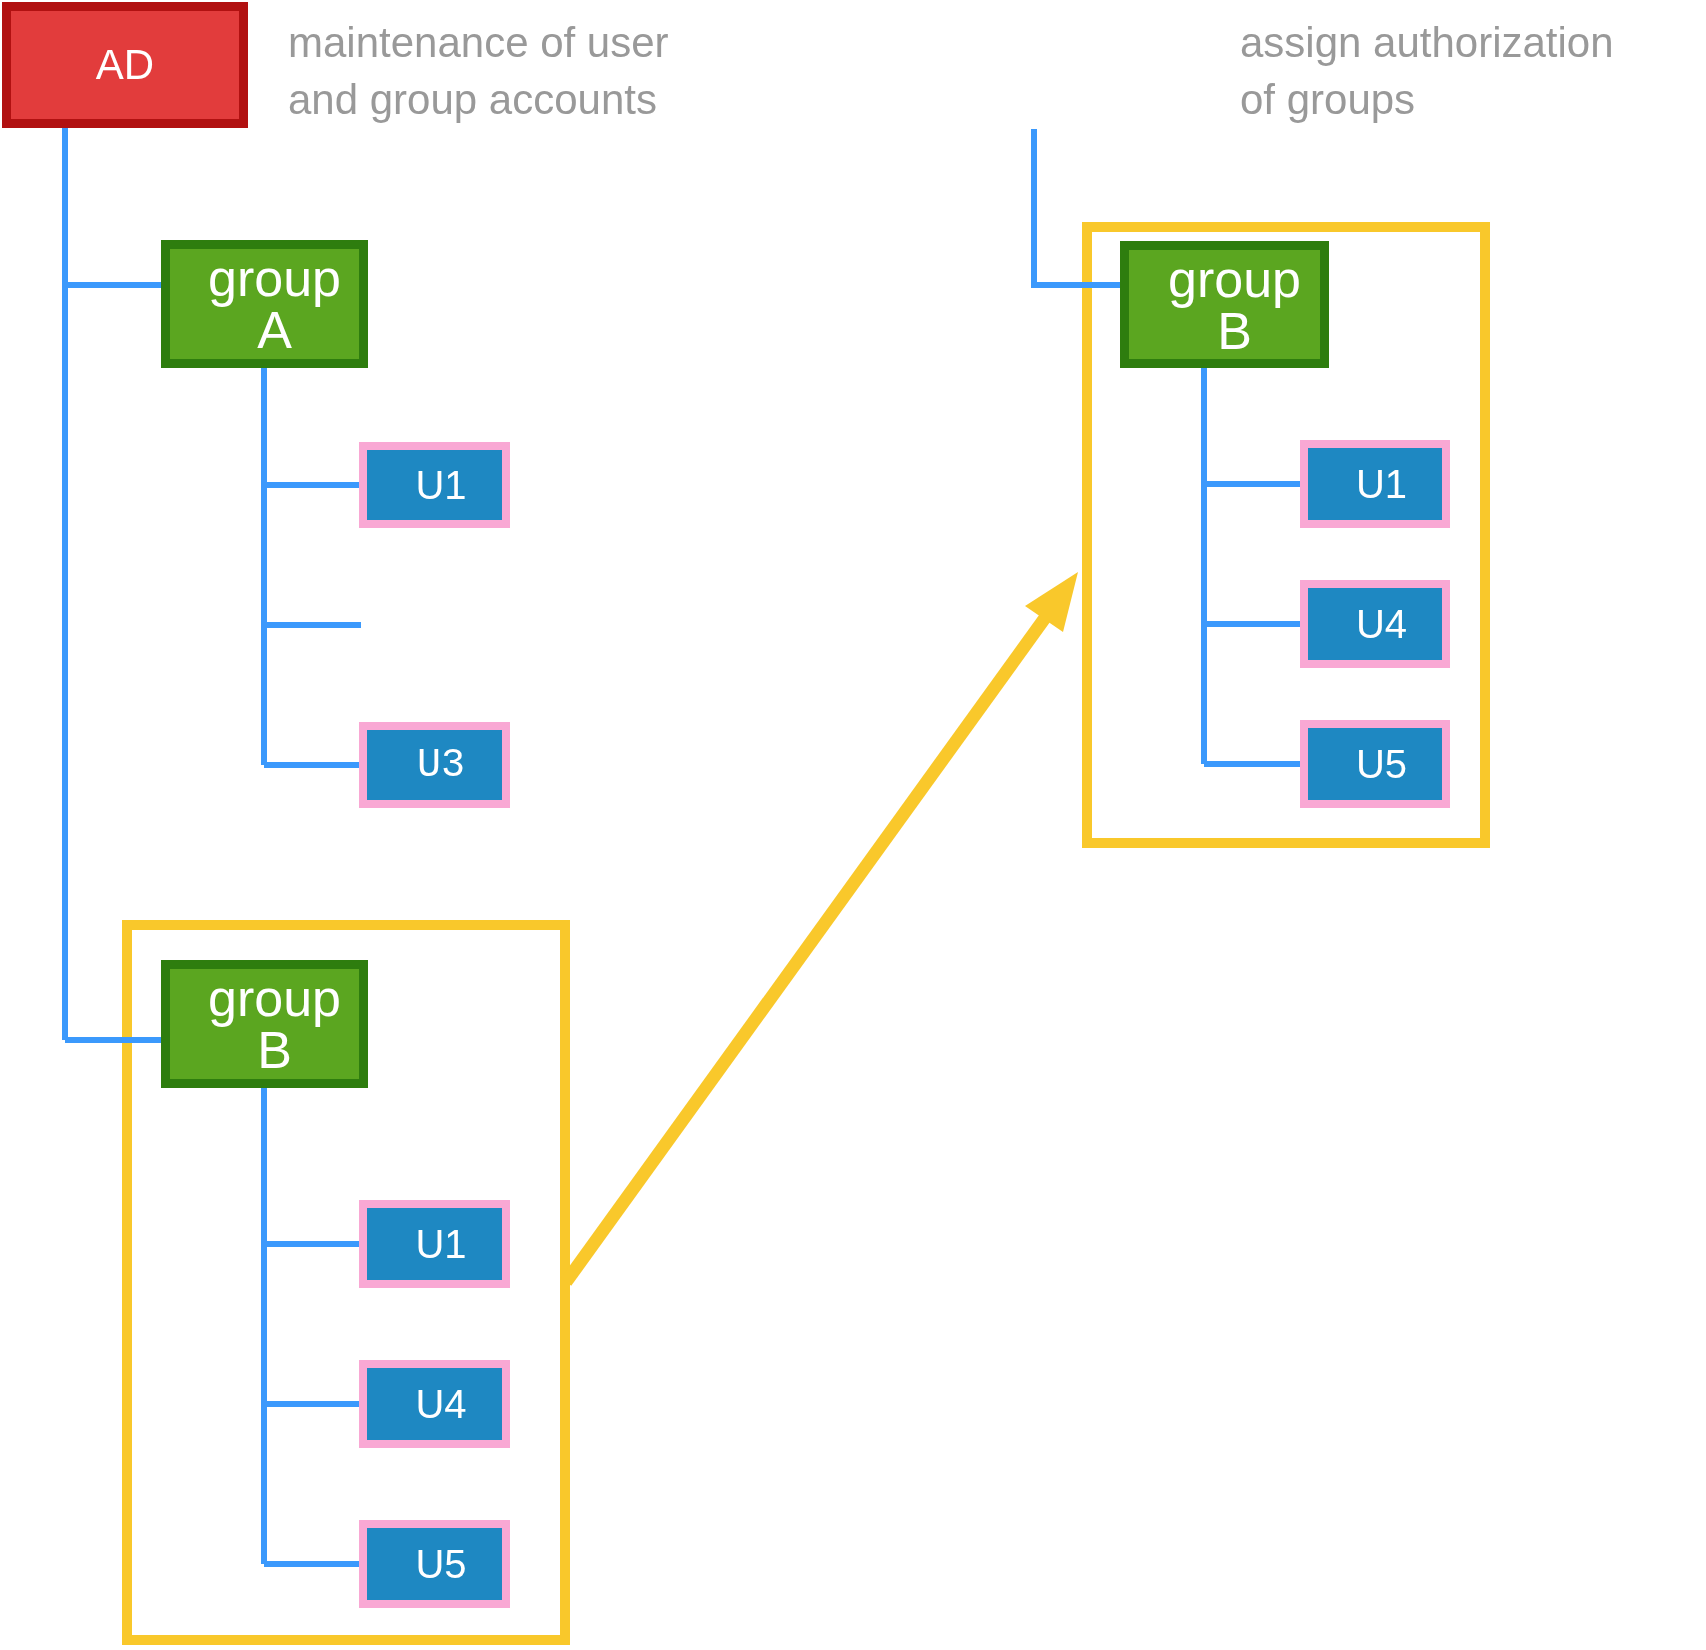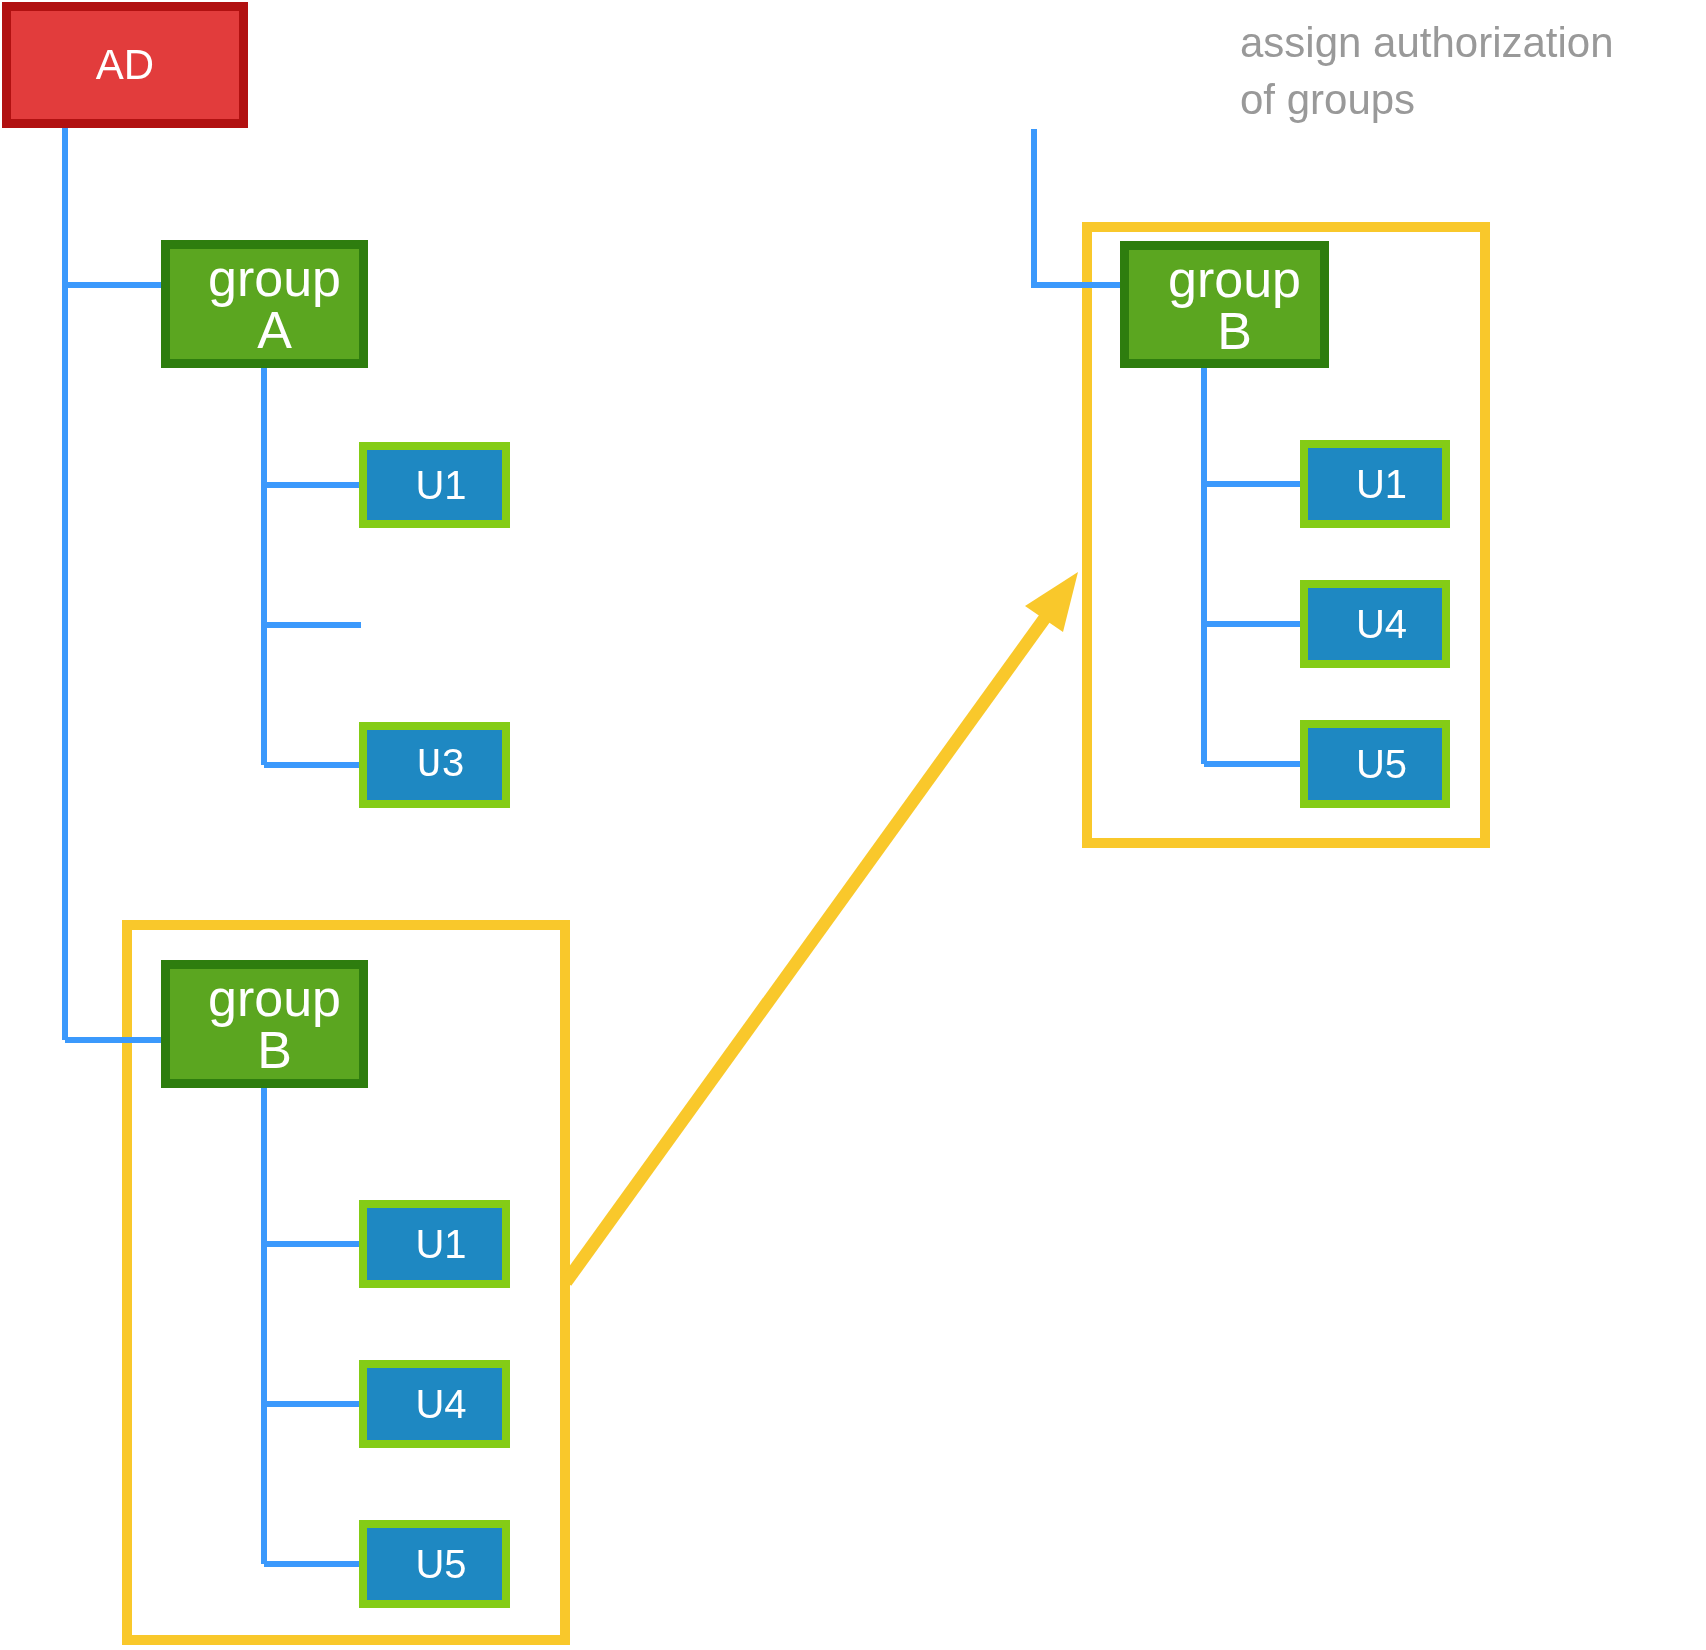--- a/index.html
+++ b/index.html
@@ -17,21 +17,21 @@
     box-sizing:border-box;
     display:flex; align-items:center; justify-content:center;
     color:#ffffff;
     text-align:center;
     white-space:pre-line;
     z-index:3;
   }
   .node.red    { background:#e23c3c; border:9px solid #b11111; font-size:42px; }
   .node.orange { background:#efa41e; border:9px solid #bb7408; font-size:42px; }
   .node.green  { background:#5ba620; border:9px solid #2e7d0e; font-size:52px; line-height:52px;padding-left:20px; }
-  .node.blue   { background:#1e88c2; border:8px solid #84cc16; font-size:40px;padding-left:13px; }
+  .node.blue   { background:#1e88c2; border:8px solid #f9a8d4; font-size:40px;padding-left:13px; }
 
   
   .container {
     position:absolute;
     box-sizing:border-box;
     border:10px solid #f9c82b;
     background:transparent;
     z-index:1;
   }
 
@@ -108,20 +108,22 @@
     </g>
 
     <g>
       <line x1="566" y1="1282" x2="1055" y2="604" stroke="#f9c82b" stroke-width="13"></line>
       <polygon points="1078,572 1063,632 1025,606" fill="#f9c82b"></polygon>
     </g>
   </svg>
 
   <div class="node red" id="ad-box">AD</div>
 
+  <div class="caption" id="caption-ad">maintenance of user
+and group accounts</div>
   <div class="caption" id="caption-ums">assign authorization
 of groups</div>
 
   <div class="node green" id="group-a-box">group
 A</div>
   <div class="node green" id="group-b-left-box">group
 B</div>
   <div class="node green" id="group-b-right-box">group
 B</div>
 

